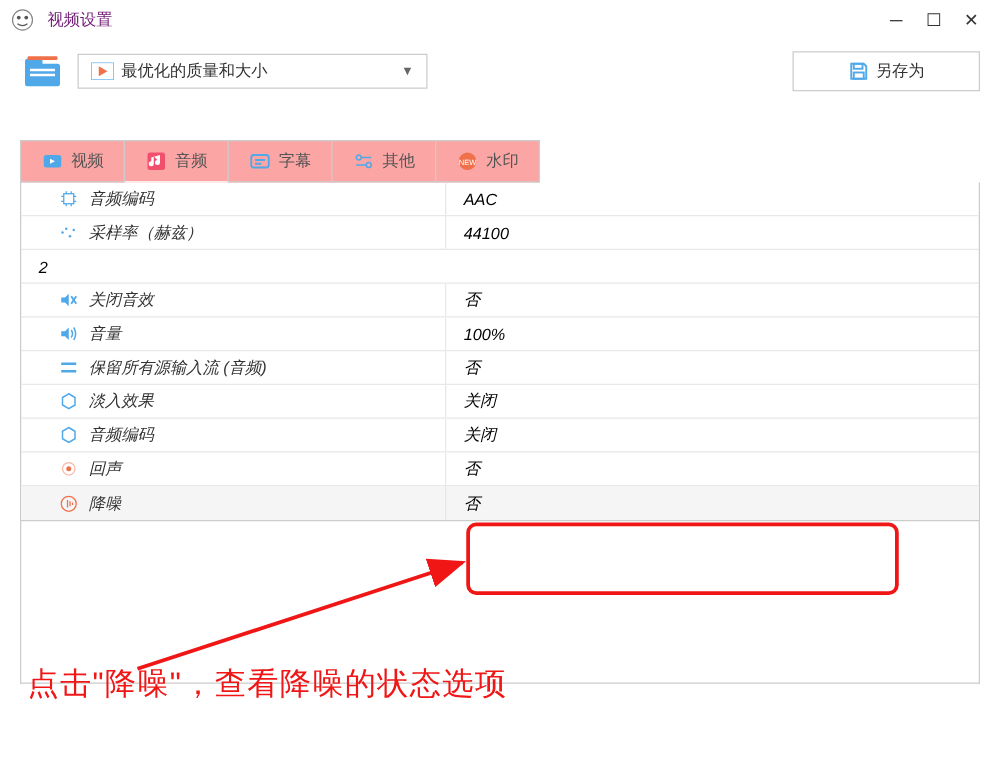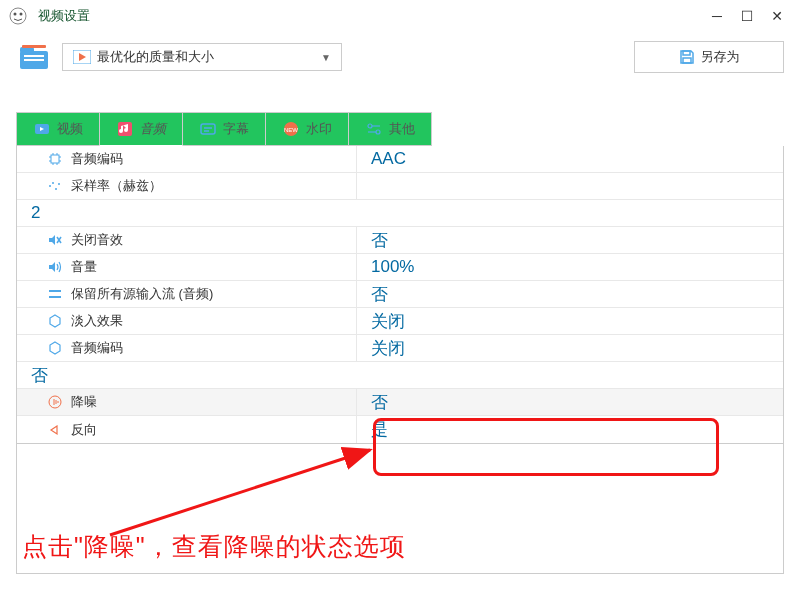--- a/index.html
+++ b/index.html
@@ -1,42 +1,42 @@
 <!DOCTYPE html>
 <html><head>
   <meta charset="utf-8">
   <style>
     * { margin: 0; padding: 0; box-sizing: border-box; font-family: "Microsoft YaHei", Arial, sans-serif; }
     body { background: #fff; width: 800px; height: 613px; position: relative; overflow: hidden; }
     
     .titlebar { height: 32px; display: flex; align-items: center; padding: 0 8px; }
     .app-icon { width: 20px; height: 20px; margin-right: 10px; display: flex; align-items: center; justify-content: center; }
-    .title-text { font-size: 13px; color: #14532d; flex: 1; }
+    .title-text { font-size: 13px; color: #701a75; flex: 1; }
     .win-controls { display: flex; gap: 0; }
     .win-btn { width: 30px; height: 24px; display: flex; align-items: center; justify-content: center; font-size: 14px; color: #333; cursor: pointer; }
     
     .toolbar { height: 50px; display: flex; align-items: center; padding: 8px 16px; gap: 10px; }
     .folder-icon { width: 36px; height: 32px; }
     .preset-dropdown { flex: 0 0 280px; height: 28px; border: 1px solid #ccc; display: flex; align-items: center; padding: 0 10px; font-size: 13px; color: #333; position: relative; }
     .preset-icon { width: 18px; height: 14px; margin-right: 6px; }
     .dropdown-arrow { margin-left: auto; color: #666; font-size: 10px; }
     .spacer { flex: 1; }
     .save-as-btn { width: 150px; height: 32px; border: 1px solid #ccc; display: flex; align-items: center; justify-content: center; font-size: 13px; color: #333; gap: 6px; }
     .save-icon { width: 16px; height: 16px; }
     
     .tabs-row { display: flex; padding: 0 16px; margin-top: 30px; }
-    .tab { height: 34px; padding: 0 16px; border: 1px solid #ccc; display: flex; align-items: center; gap: 6px; font-size: 13px; color: #555; background: #22c55e; margin-right: -1px; cursor: pointer; }
-    .tab.active { border-bottom: 1px solid #fff; position: relative; z-index: 2; font-style: italic; }
+    .tab { height: 34px; padding: 0 16px; border: 1px solid #ccc; display: flex; align-items: center; gap: 6px; font-size: 13px; color: #555; background: #fca5a5; margin-right: -1px; cursor: pointer; }
+    .tab.active { border-bottom: 1px solid #fff; position: relative; z-index: 2; }
     .tab-icon { width: 18px; height: 18px; display: flex; align-items: center; justify-content: center; }
     
-    .settings-table { margin: 0 16px; border: 1px solid #ccc; border-top: none; }
+    .settings-table { margin: 0 16px; border: 1px solid #ccc; border-top: none; font-style: italic; }
     .setting-row { height: 27px; display: flex; border-bottom: 1px solid #e8e8e8; align-items: center; }
     .setting-row:last-child { border-bottom: none; }
     .setting-label { width: 340px; display: flex; align-items: center; padding-left: 30px; font-size: 13px; color: #333; gap: 8px; border-right: 1px solid #e8e8e8; height: 100%; }
-    .setting-value { flex: 1; padding-left: 14px; font-size: 17px; color: #0369a1; }
+    .setting-value { flex: 1; padding-left: 14px; font-size: 13px; color: #000000; }
     .row-icon { width: 16px; height: 16px; display: flex; align-items: center; justify-content: center; flex-shrink: 0; }
     
     .dropdown-overlay { position: absolute; border: 3px solid #f01616; border-radius: 8px; pointer-events: none; }
     
     .annotation-text { position: absolute; left: 22px; top: 530px; font-size: 25px; color: #f01616; letter-spacing: 1px; }
     
     .arrow-svg { position: absolute; left: 100px; top: 440px; pointer-events: none; }
     
     .empty-area { height: 130px; margin: 0 16px; border: 1px solid #ccc; border-top: none; }
   </style>
@@ -118,36 +118,36 @@
           <rect x="2" y="4" width="14" height="10" rx="2" fill="none" stroke="#4fa8e8" stroke-width="1.5"></rect>
           <line x1="5" y1="8" x2="13" y2="8" stroke="#4fa8e8" stroke-width="1.5"></line>
           <line x1="5" y1="11" x2="10" y2="11" stroke="#4fa8e8" stroke-width="1.5"></line>
         </svg>
       </div>
     <span>字幕</span>
   </div>
   <div class="tab">
     <div class="tab-icon">
         <svg width="18" height="18" viewBox="0 0 18 18">
-          <circle cx="9" cy="9" r="7" fill="#f0704a"></circle>
-          <text x="9" y="12" font-size="6" fill="#fff" text-anchor="middle">NEW</text>
-        </svg>
-      </div>
-    <span>水印</span>
-  </div>
-  <div class="tab">
-    <div class="tab-icon">
-        <svg width="18" height="18" viewBox="0 0 18 18">
           <circle cx="5" cy="6" r="2" fill="none" stroke="#4fa8e8" stroke-width="1.2"></circle>
           <line x1="7" y1="6" x2="15" y2="6" stroke="#4fa8e8" stroke-width="1.2"></line>
           <circle cx="13" cy="12" r="2" fill="none" stroke="#4fa8e8" stroke-width="1.2"></circle>
           <line x1="3" y1="12" x2="11" y2="12" stroke="#4fa8e8" stroke-width="1.2"></line>
         </svg>
       </div>
     <span>其他</span>
+  </div>
+  <div class="tab">
+    <div class="tab-icon">
+        <svg width="18" height="18" viewBox="0 0 18 18">
+          <circle cx="9" cy="9" r="7" fill="#f0704a"></circle>
+          <text x="9" y="12" font-size="6" fill="#fff" text-anchor="middle">NEW</text>
+        </svg>
+      </div>
+    <span>水印</span>
   </div>
 </div>
 
 <div class="settings-table">
   <div class="setting-row">
     <div class="setting-label">
         <div class="row-icon">
           <svg width="16" height="16" viewBox="0 0 16 16">
             <rect x="4" y="4" width="8" height="8" fill="none" stroke="#4fa8e8" stroke-width="1"></rect>
             <line x1="2" y1="6" x2="4" y2="6" stroke="#4fa8e8"></line>
@@ -169,20 +169,21 @@
         <div class="row-icon">
           <svg width="16" height="16" viewBox="0 0 16 16">
             <circle cx="3" cy="8" r="1" fill="#4fa8e8"></circle>
             <circle cx="6" cy="5" r="1" fill="#4fa8e8"></circle>
             <circle cx="9" cy="11" r="1" fill="#4fa8e8"></circle>
             <circle cx="12" cy="6" r="1" fill="#4fa8e8"></circle>
           </svg>
         </div>
         <span>采样率（赫兹）</span>
       </div>
+    <div class="setting-value">44100</div>
   </div>
   <div class="setting-row">
     <div class="setting-value">2</div>
   </div>
   <div class="setting-row">
     <div class="setting-label">
         <div class="row-icon">
           <svg width="16" height="16" viewBox="0 0 16 16">
             <path d="M2 6 L5 6 L8 3 L8 13 L5 10 L2 10 Z" fill="#4fa8e8"></path>
             <line x1="10" y1="5" x2="14" y2="11" stroke="#4fa8e8" stroke-width="1.5"></line>
@@ -234,47 +235,45 @@
         <div class="row-icon">
           <svg width="16" height="16" viewBox="0 0 16 16">
             <polygon points="8,2 13,5 13,11 8,14 3,11 3,5" fill="none" stroke="#4fa8e8" stroke-width="1.2"></polygon>
           </svg>
         </div>
         <span>音频编码</span>
       </div>
     <div class="setting-value">关闭</div>
   </div>
   <div class="setting-row">
+    <div class="setting-label">
+        <div class="row-icon">
+          <svg width="16" height="16" viewBox="0 0 16 16">
+            <circle cx="8" cy="8" r="2" fill="#f0704a"></circle>
+            <circle cx="8" cy="8" r="5" fill="none" stroke="#f0704a" stroke-width="1" opacity="0.5"></circle>
+          </svg>
+        </div>
+        <span>回声</span>
+      </div>
     <div class="setting-value">否</div>
   </div>
   <div class="setting-row" style="background:#f5f5f5">
     <div class="setting-label">
         <div class="row-icon">
           <svg width="16" height="16" viewBox="0 0 16 16">
             <circle cx="8" cy="8" r="6" fill="none" stroke="#f0704a" stroke-width="1"></circle>
             <line x1="5" y1="8" x2="5" y2="8" stroke="#f0704a" stroke-width="2"></line>
             <line x1="7" y1="5" x2="7" y2="11" stroke="#f0704a" stroke-width="1"></line>
             <line x1="9" y1="6" x2="9" y2="10" stroke="#f0704a" stroke-width="1"></line>
             <line x1="11" y1="7" x2="11" y2="9" stroke="#f0704a" stroke-width="1"></line>
           </svg>
         </div>
         <span>降噪</span>
       </div>
     <div class="setting-value">否</div>
-  </div>
-  <div class="setting-row">
-    <div class="setting-label">
-        <div class="row-icon">
-          <svg width="16" height="16" viewBox="0 0 16 16">
-            <polygon points="10,4 4,8 10,12" fill="none" stroke="#f0704a" stroke-width="1.2"></polygon>
-          </svg>
-        </div>
-        <span>反向</span>
-      </div>
-    <div class="setting-value">是</div>
   </div>
 </div>
 <div class="empty-area"></div>
 
 <div class="dropdown-overlay" style="left:373px; top:418px; width:346px; height:58px;"></div>
 
 <svg class="arrow-svg" width="290" height="110">
   <defs>
       <marker id="arrhead" markerWidth="10" markerHeight="8" refX="9" refY="4" orient="auto">
         <polygon points="0 0, 10 4, 0 8" fill="#f01616"></polygon>

